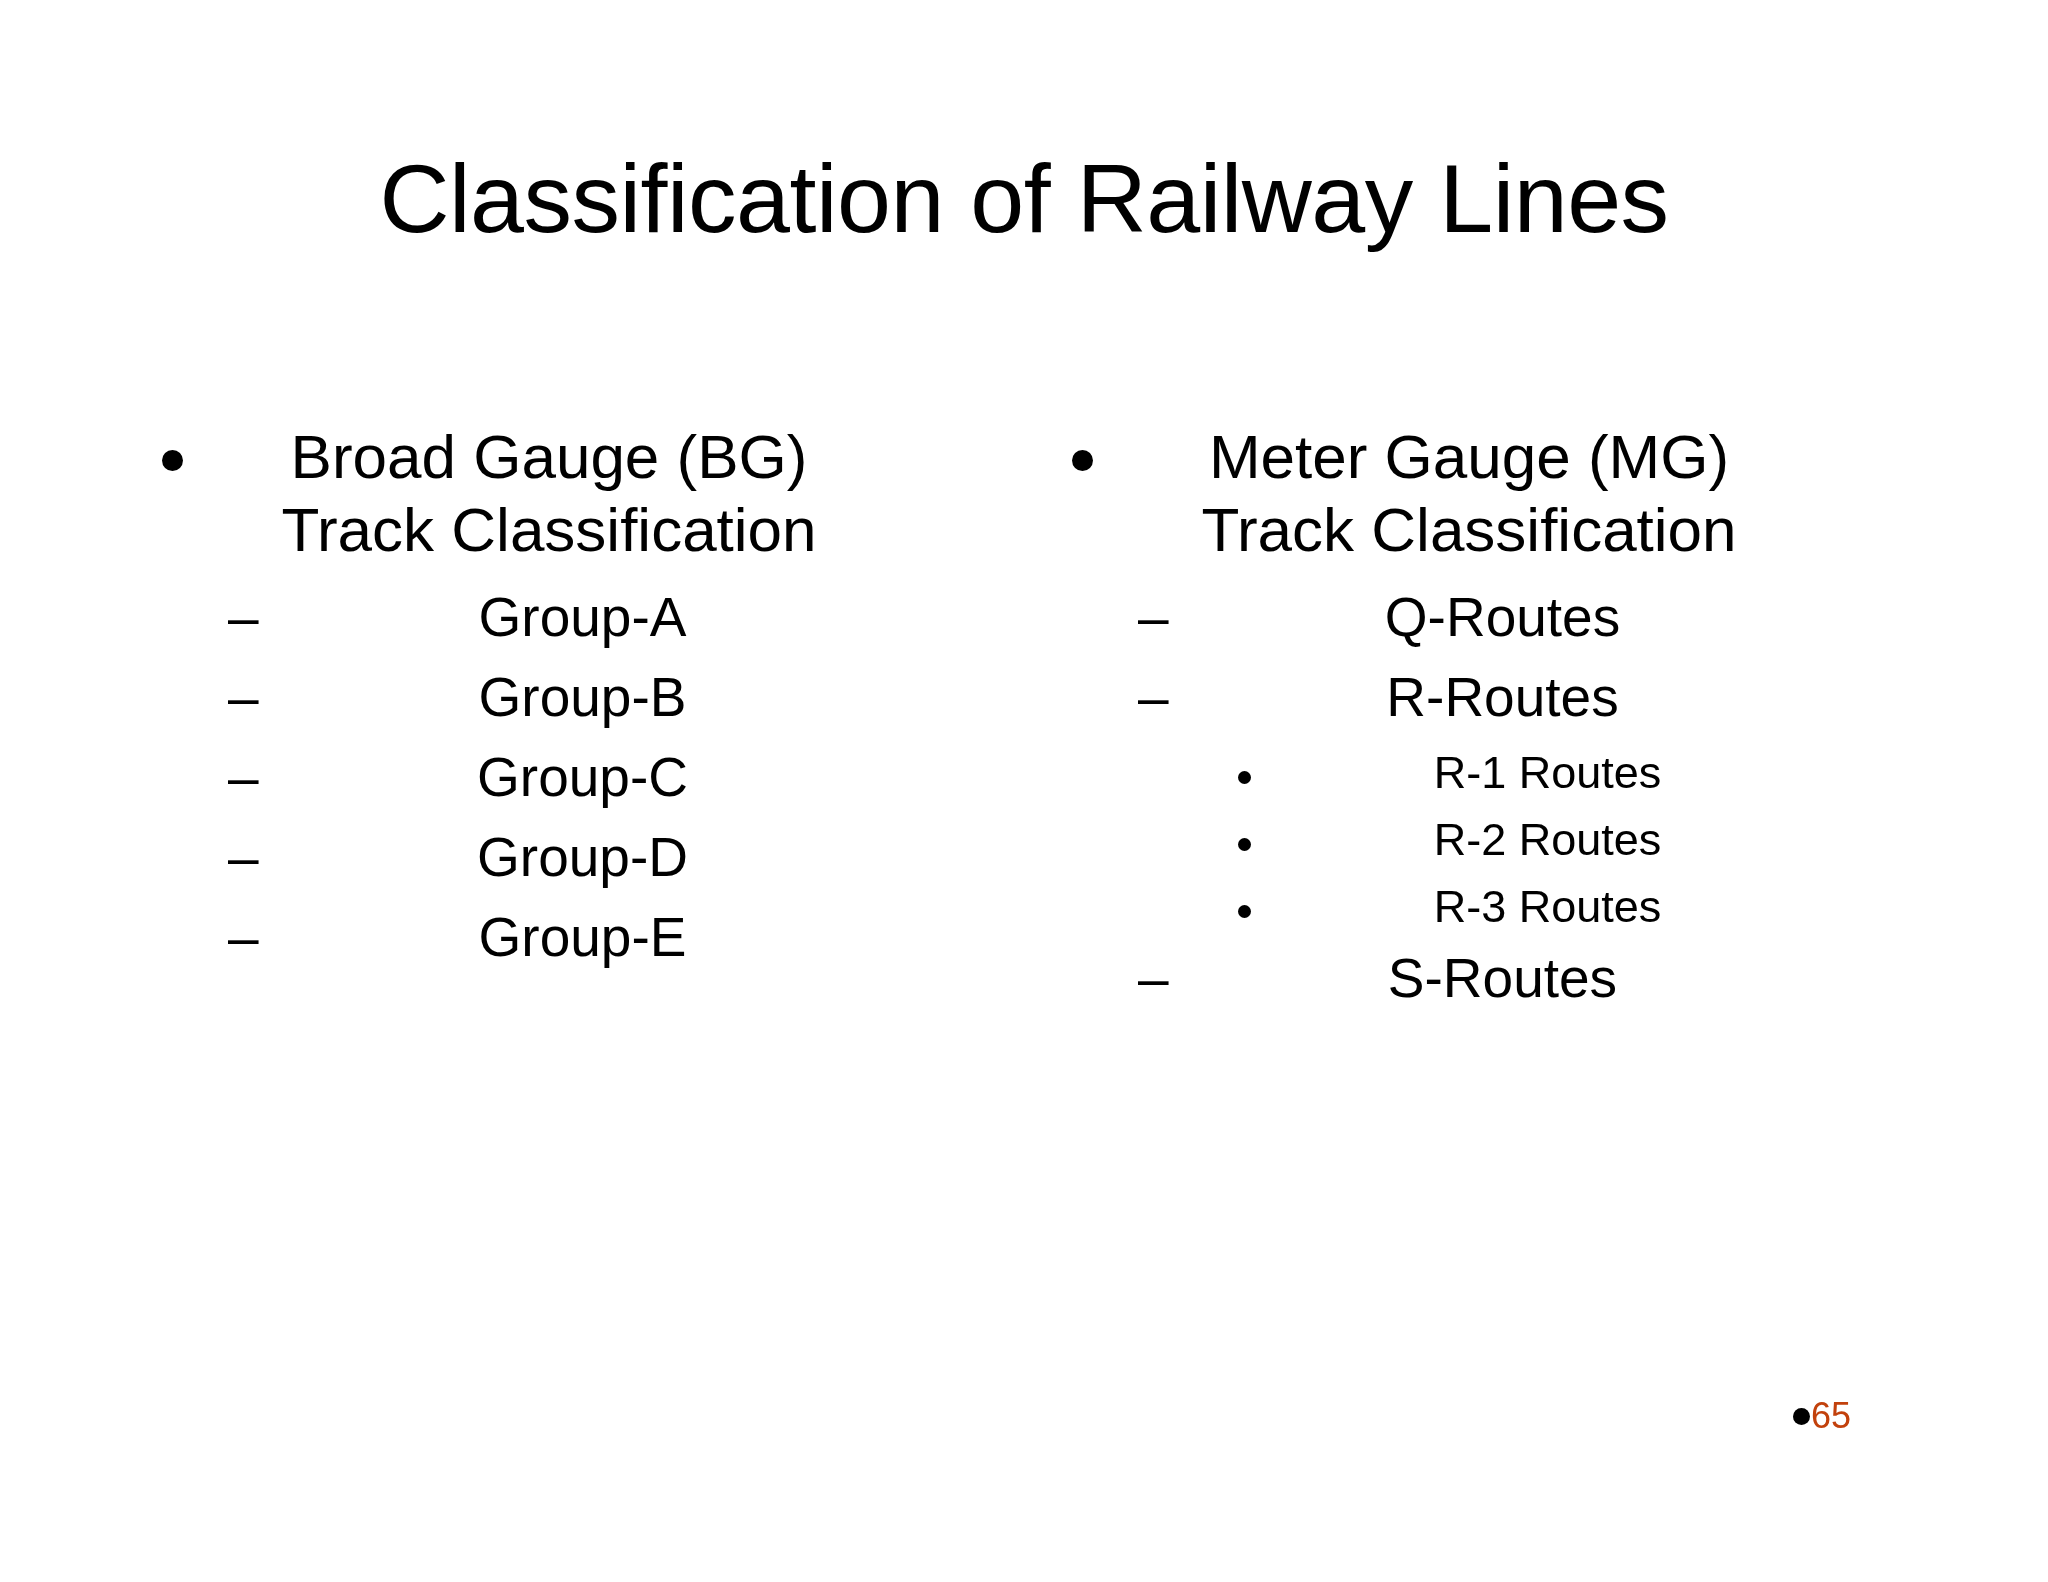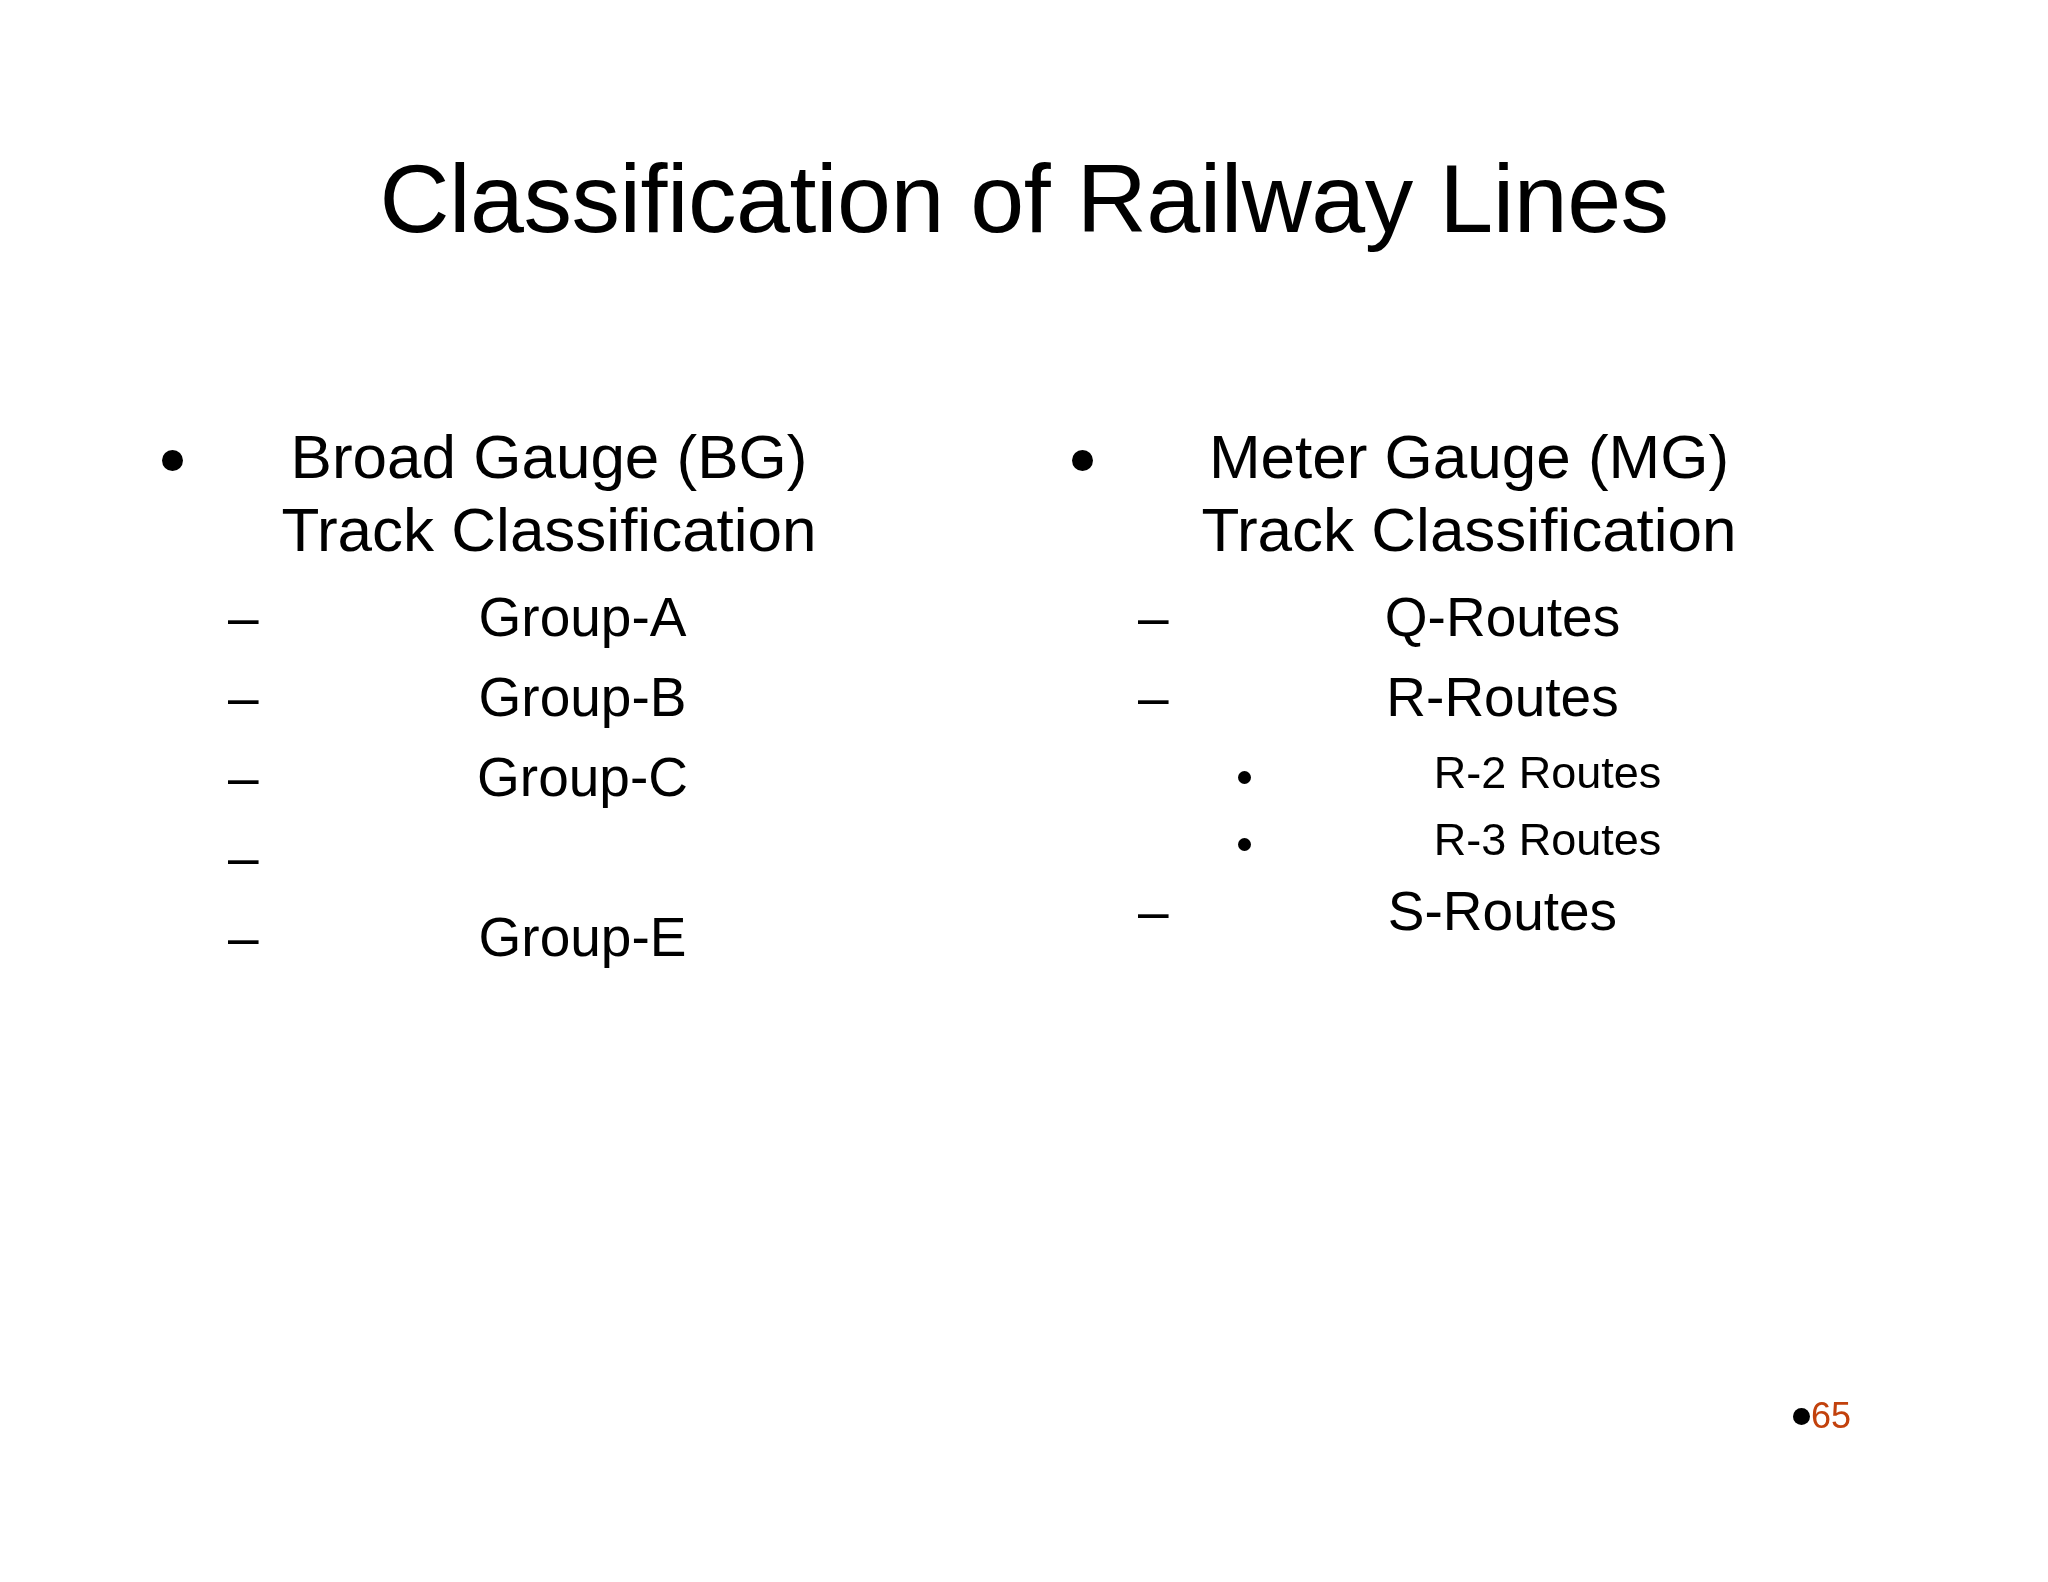--- a/index.html
+++ b/index.html
@@ -165,20 +165,21 @@
         <span class="lvl2-text">Group-B</span>
       </div>
 
       <div class="lvl2">
         <span class="dash-marker">–</span>
         <span class="lvl2-text">Group-C</span>
       </div>
 
       <div class="lvl2">
         <span class="dash-marker">–</span>
+        <span class="lvl2-text">Group-D</span>
       </div>
 
       <div class="lvl2">
         <span class="dash-marker">–</span>
         <span class="lvl2-text">Group-E</span>
       </div>
 
     </div>
 
     <div class="column column-right">
@@ -194,20 +195,24 @@
       <div class="lvl2">
         <span class="dash-marker">–</span>
         <span class="lvl2-text">Q-Routes</span>
       </div>
 
       <div class="lvl2">
         <span class="dash-marker">–</span>
         <span class="lvl2-text">R-Routes</span>
       </div>
 
+      <div class="lvl3">
+        <span class="bullet-dot-sm"></span>
+        <span class="lvl3-text">R-1 Routes</span>
+      </div>
 
       <div class="lvl3">
         <span class="bullet-dot-sm"></span>
         <span class="lvl3-text">R-2 Routes</span>
       </div>
 
       <div class="lvl3">
         <span class="bullet-dot-sm"></span>
         <span class="lvl3-text">R-3 Routes</span>
       </div>

